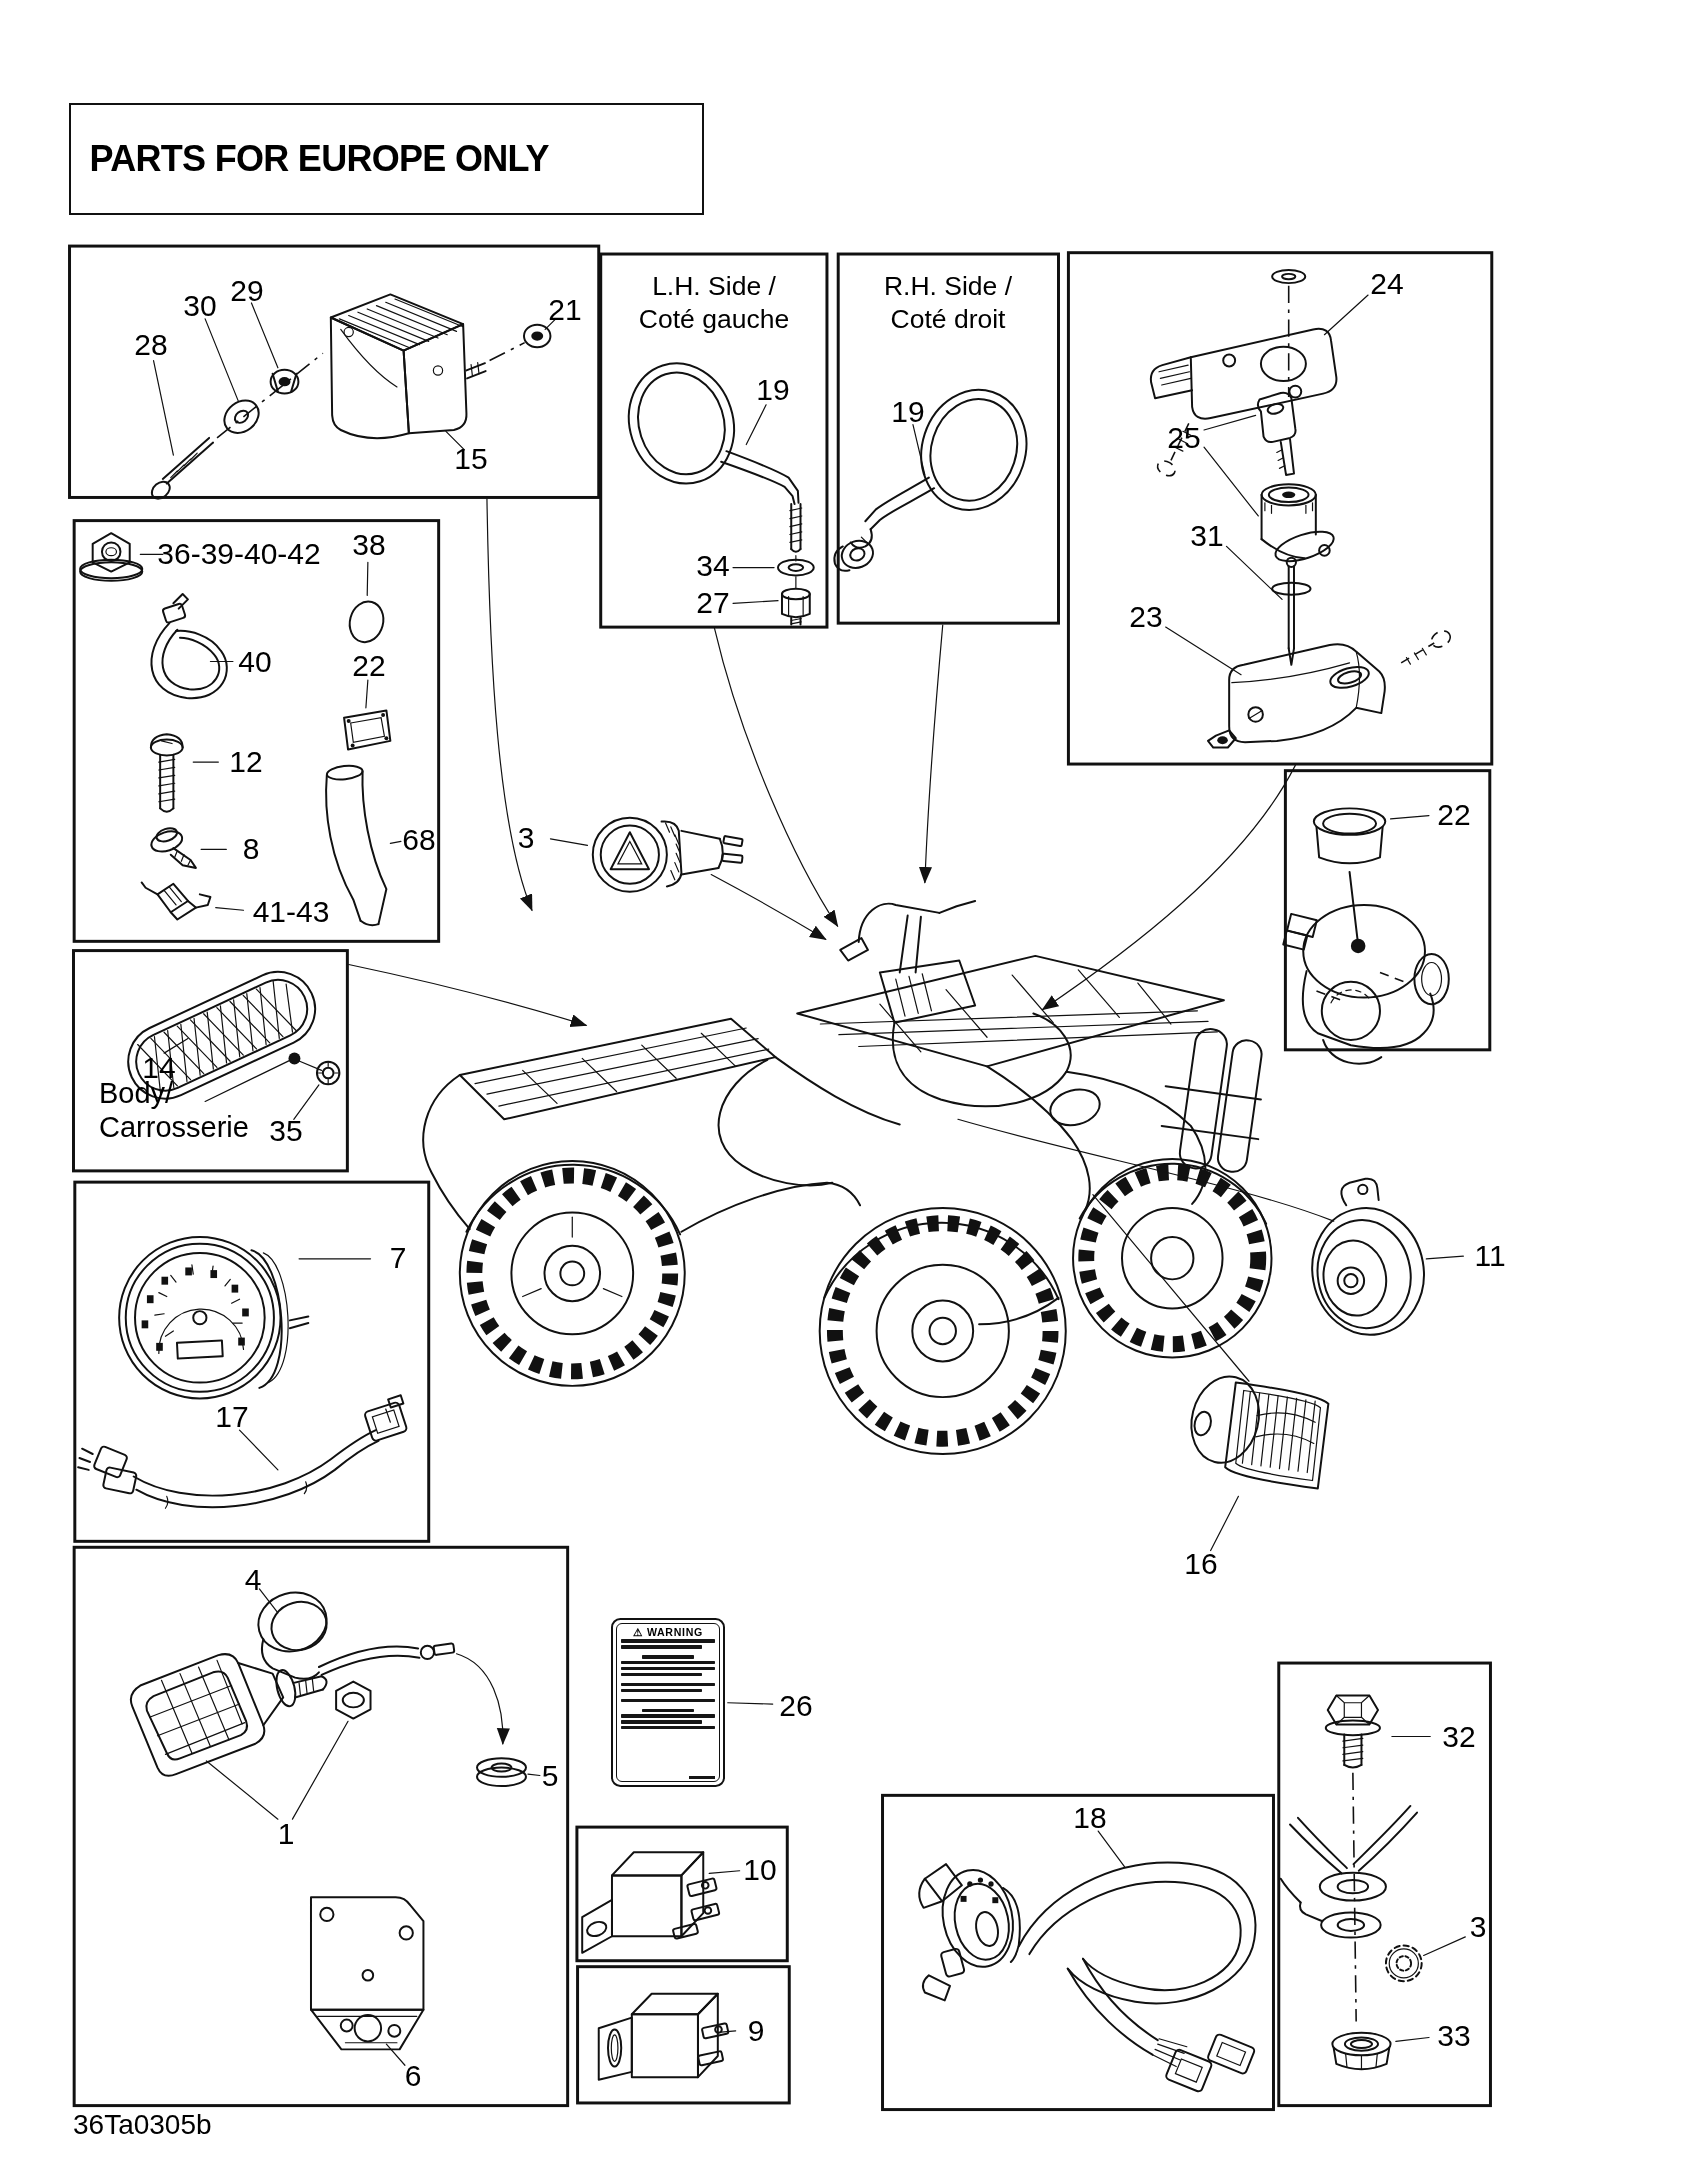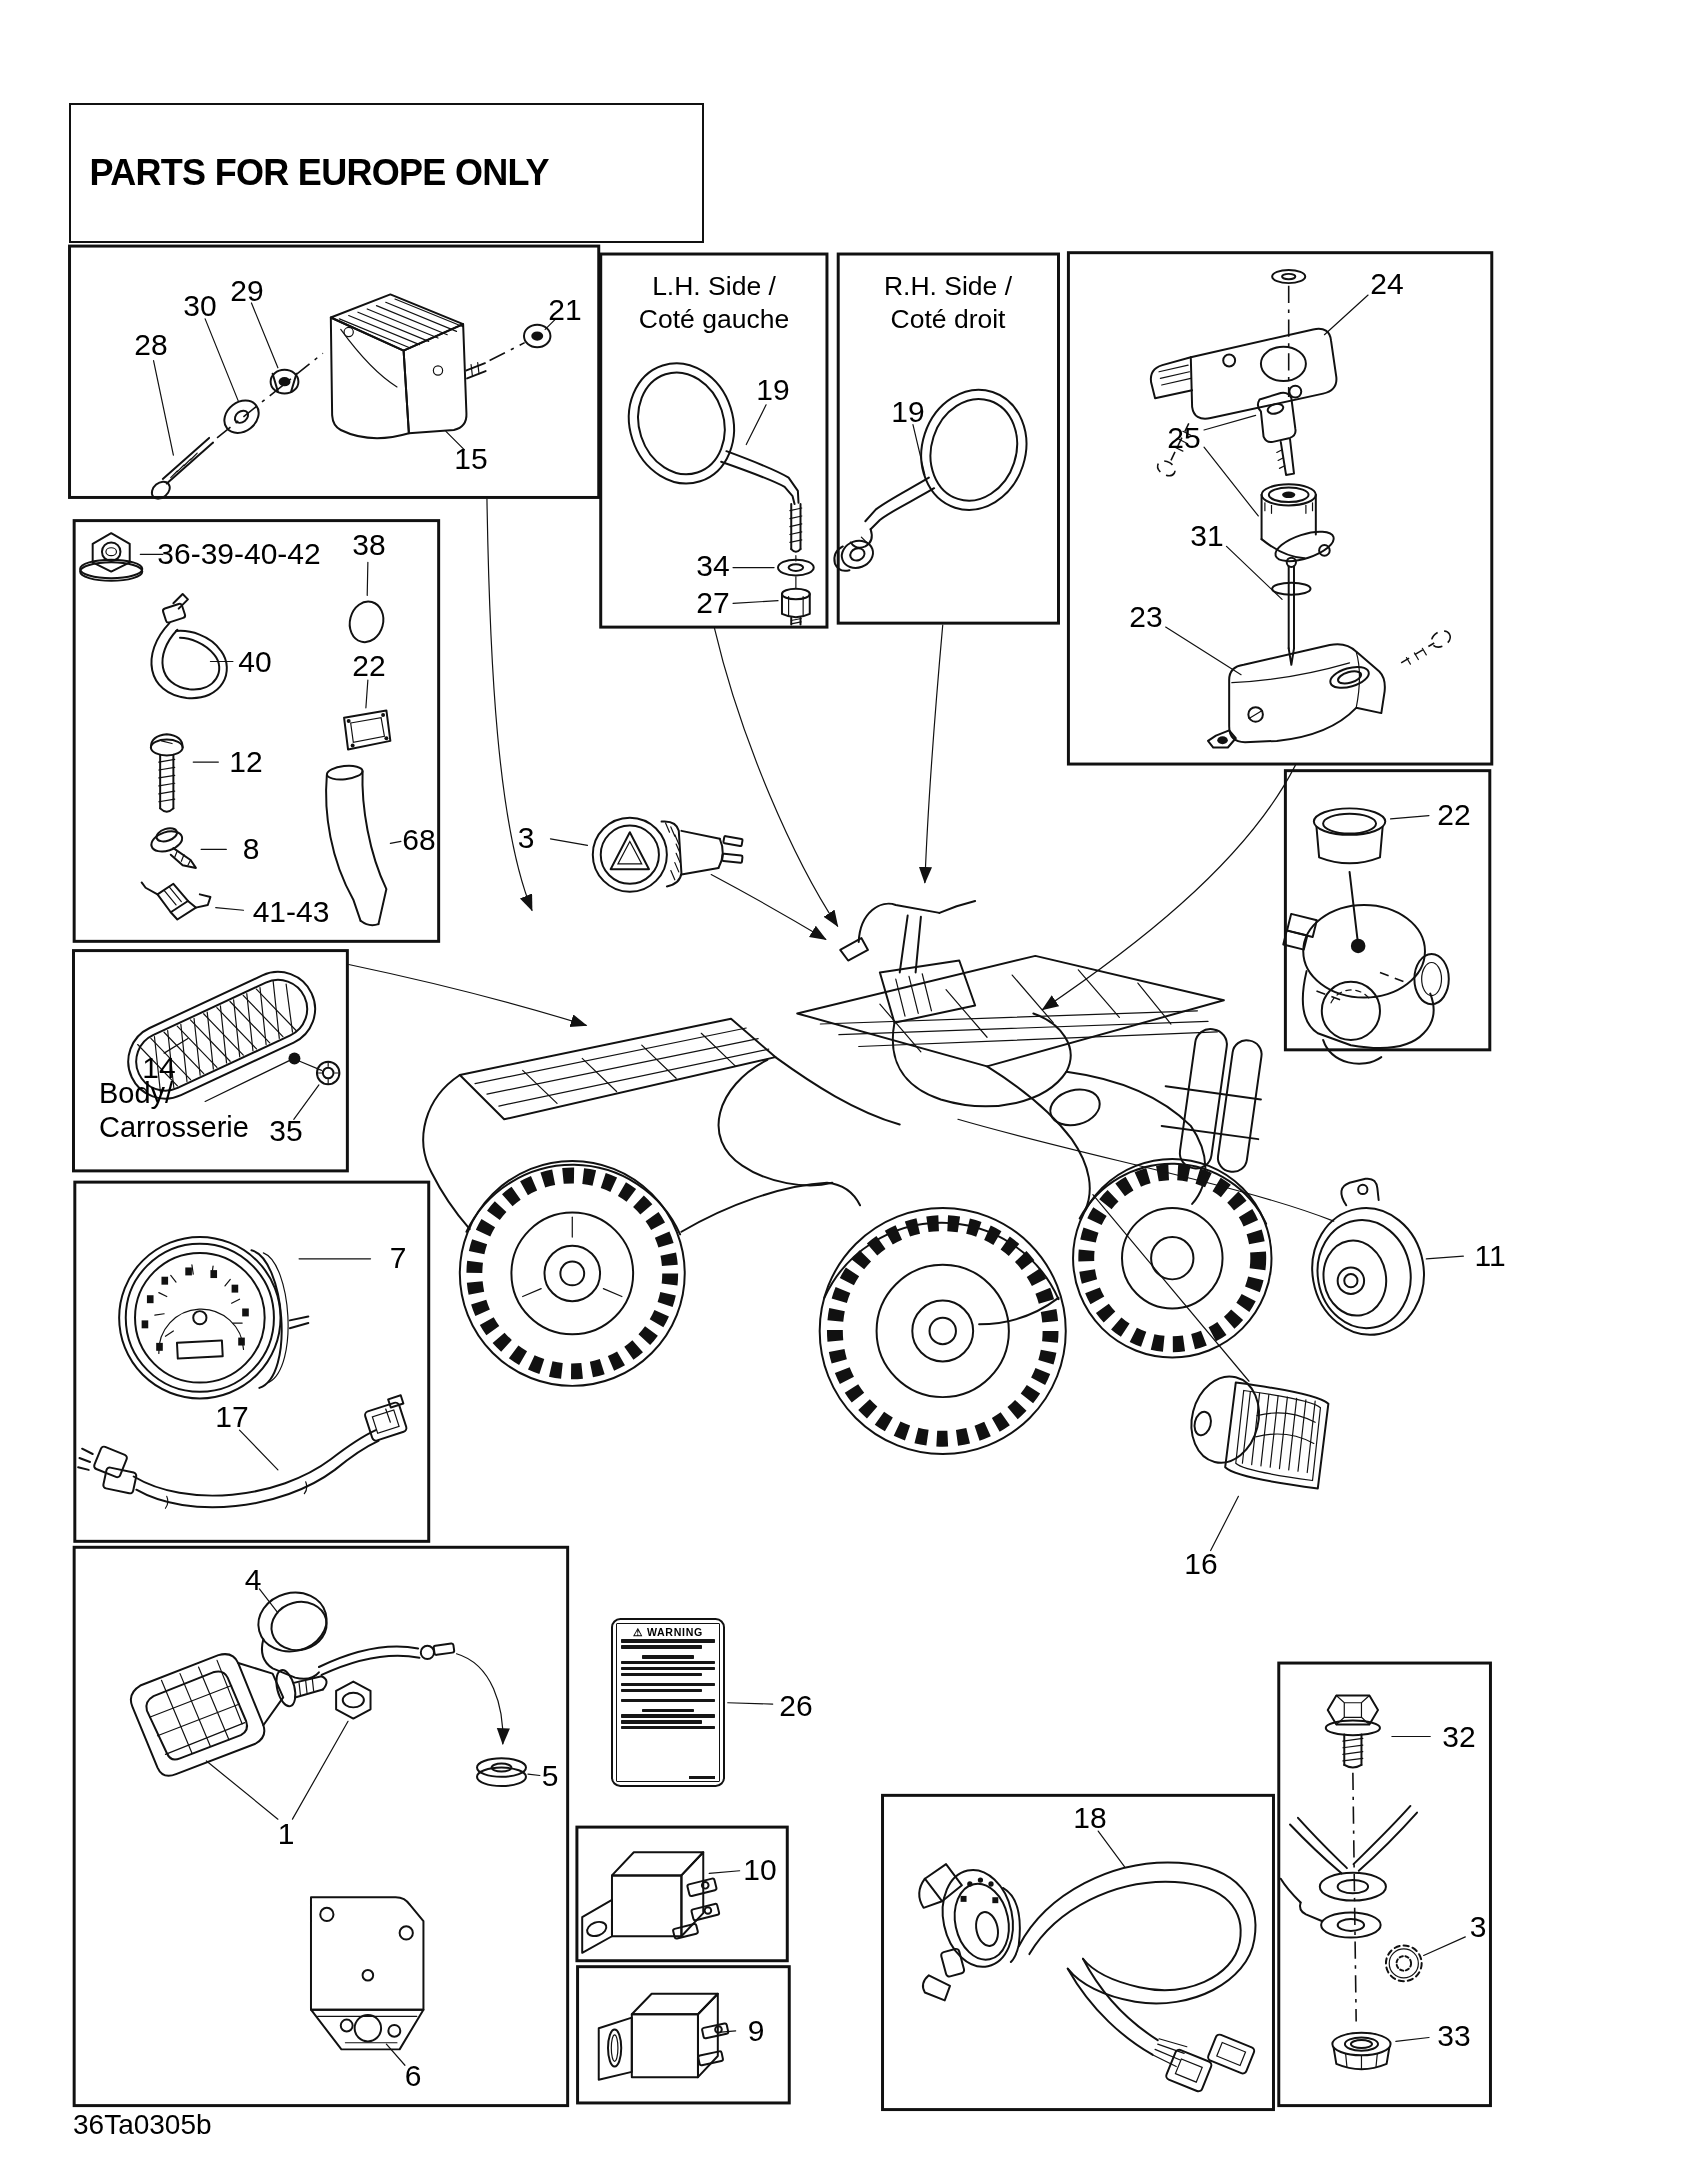--- a/index.html
+++ b/index.html
@@ -12,28 +12,28 @@
   .st {stroke:#111;fill:none;stroke-width:1.8;stroke-linecap:round;}
   .sd {stroke:#111;fill:none;stroke-width:2.4;stroke-dasharray:14 10;}
   .sdd{stroke:#111;fill:none;stroke-width:2.4;stroke-dasharray:26 10 5 10;}
   .sf {fill:#111;stroke:none;}
   .tread{stroke:#111;fill:none;stroke-width:24;stroke-dasharray:17 14;}
   .lbl{position:absolute;transform:translate(-50%,-50%);font-size:30px;white-space:nowrap;
        font-family:"Liberation Sans",sans-serif;}
   .lbl-left{position:absolute;transform:translate(0,-50%);font-size:29px;white-space:nowrap;
        font-family:"Liberation Sans",sans-serif;margin-left:8px;}
   .boxtitle{position:absolute;transform:translate(-50%,-50%);font-size:26.5px;white-space:nowrap;}
-  #title-box{position:absolute;left:69px;top:103px;width:635px;height:140px;border:2.6px solid #111;
+  #title-box{position:absolute;left:69px;top:103px;width:635px;height:112px;border:2.6px solid #111;
        box-sizing:border-box;display:flex;flex-direction:column;justify-content:center;padding-left:18.5px;}
   #title-box div{font-size:36px;font-weight:700;letter-spacing:-0.7px;line-height:42px;}
   #drawing-code{position:absolute;left:73px;top:2109px;font-size:28px;}
   
   #warning-sticker{position:absolute;left:611px;top:1618px;width:114px;height:169px;
        border:2px solid #111;border-radius:9.3px;box-sizing:border-box;padding:2.6px;}
-  #warning-inner{width:100%;height:100%;border:1.3px solid #111;border-radius:1px;box-sizing:border-box;
+  #warning-inner{width:100%;height:100%;border:1.3px solid #111;border-radius:6px;box-sizing:border-box;
        padding:2.6px 4.6px;display:flex;flex-direction:column;}
   #warning-head{font-size:10.6px;font-weight:700;text-align:center;letter-spacing:0.7px;line-height:12px;}
   .wbar{height:3.3px;background:#161616;margin:1.3px 0;border-radius:0.7px;}
   .wgap{height:4px;}
   .wcenter{margin-left:22%;width:56%;}
   .wshort{width:86%;}
   #wfoot{margin-top:auto;align-self:flex-end;width:28%;height:3.3px;background:#161616;}
 </style>
 </head>
 <body>

